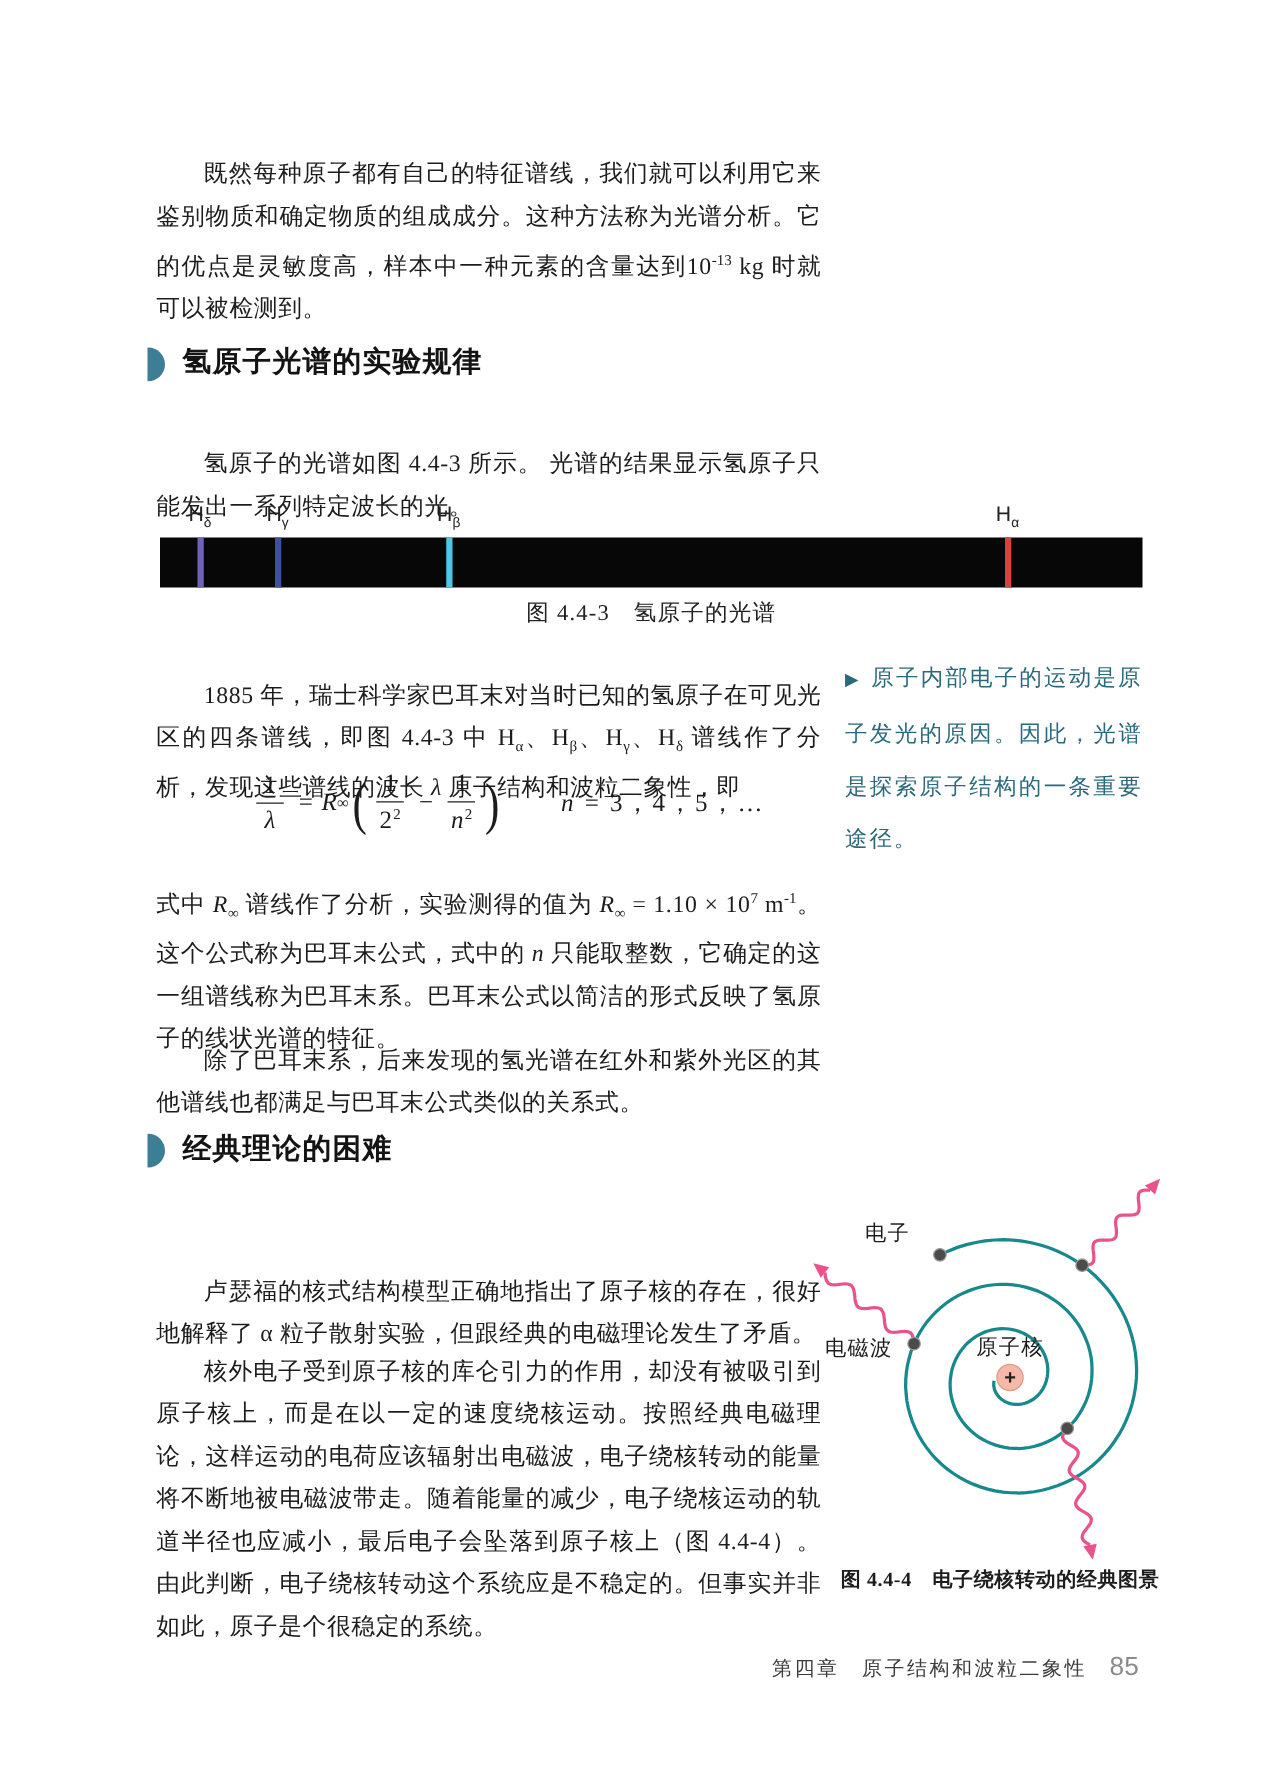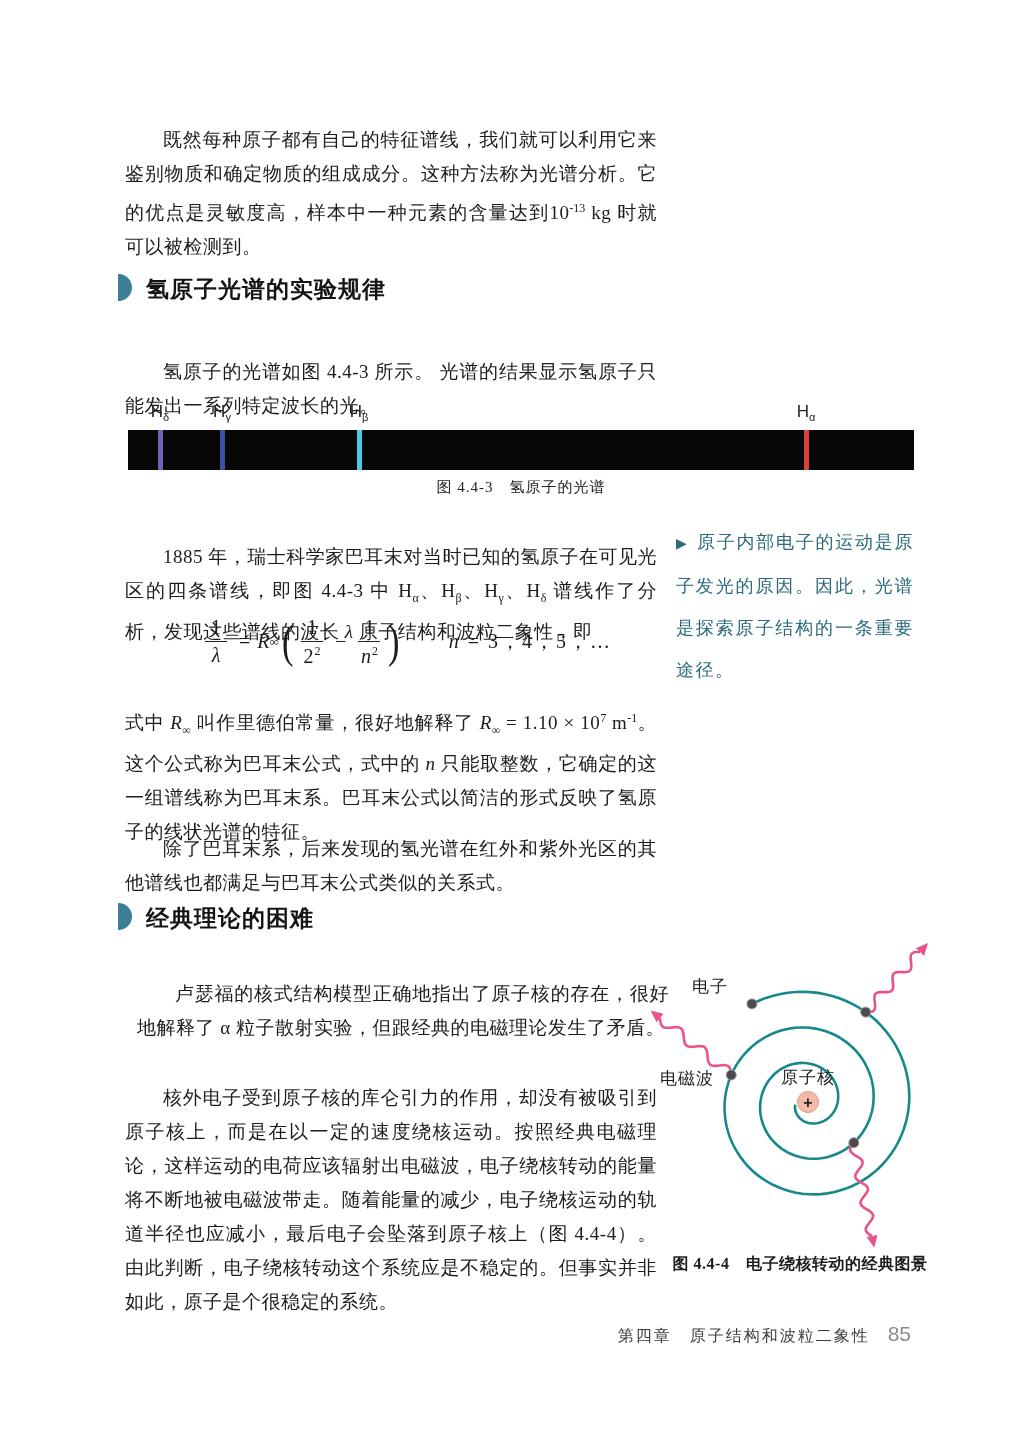--- a/index.html
+++ b/index.html
@@ -12,21 +12,21 @@
   .para{
     width:532px;font-size:19px;line-height:34px;text-align:justify;
     letter-spacing:0.5px;
   }
   .indent{text-indent:2em;}
   sup.s{font-size:12px;vertical-align:super;letter-spacing:0;}
   sub.s{font-size:12px;vertical-align:sub;letter-spacing:0;}
   .it{font-style:italic;}
 
   
-  .sec-header{display:flex;align-items:flex-start;gap:14px;}
+  .sec-header{display:flex;align-items:flex-end;gap:14px;}
   .bullet{
     width:14px;height:27px;border-radius:0 14px 14px 0;
     background:#3c7e95;display:inline-block;flex:0 0 auto;
   }
   .sec-header h2{
     margin:0;font-family:"Liberation Sans","DejaVu Sans",sans-serif;
     font-size:23px;font-weight:bold;color:#141414;letter-spacing:1px;
   }
 
   
@@ -36,21 +36,21 @@
     position:absolute;top:0;transform:translateX(-50%);
     font-size:17px;font-family:Liberation Sans, sans-serif;color:#222;
   }
   .spec-label sub{font-size:11px;}
   .spec-bar{
     position:absolute;left:0;top:28px;width:786px;height:40px;background:#070707;
   }
   .spec-line{position:absolute;top:0;width:5px;height:40px;}
   .fig-caption{
     position:absolute;left:0;top:76px;width:786px;text-align:center;
-    font-size:15px;color:#222;letter-spacing:1px;
+    font-size:18px;color:#222;letter-spacing:1px;
   }
 
   
   .formula{
     left:200px;top:617px;display:flex;align-items:center;
     font-family:"Liberation Serif","DejaVu Serif",serif;font-size:20px;color:#1c1c1c;
   }
   .frac{display:inline-flex;flex-direction:column;align-items:center;margin:0 5px;}
   .frac .num{padding:0 6px 3px;border-bottom:1.6px solid #222;line-height:1.05;}
   .frac .den{padding-top:3px;line-height:1.05;}
@@ -131,34 +131,34 @@
     </span>
   <span class="fop">−</span>
   <span class="frac">
       <span class="num">1</span>
       <span class="den"><span class="it">n</span><sup class="dsup">2</sup></span>
     </span>
   <span class="bigp">)</span>
   <span class="fcond"><span class="it">n</span><span> = 3，4，5，…</span></span>
 </div>
 
-<p class="abs para" style="left:125px;top:682px;"><span>式中 </span><span class="it">R</span><sub class="s">∞</sub><span> 叫作里德伯常量，很好地解释了 </span><span class="it">R</span><sub class="s">∞</sub><span> = 1.10 × 10</span><sup class="s">7</sup><span> m</span><sup class="s">-1</sup><span>。这个公式称为巴耳末公式，式中的 </span><span class="it">n</span><span> 只能取整数，它确定的这一组谱线称为巴耳末系。巴耳末公式以简洁的形式反映了氢原子的线状光谱的特征。</span></p>
+<p class="abs para" style="left:125px;top:682px;"><span>式中 </span><span class="it">R</span><sub class="s">∞</sub><span> 谱线作了分析，实验测得的值为 </span><span class="it">R</span><sub class="s">∞</sub><span> = 1.10 × 10</span><sup class="s">7</sup><span> m</span><sup class="s">-1</sup><span>。这个公式称为巴耳末公式，式中的 </span><span class="it">n</span><span> 只能取整数，它确定的这一组谱线称为巴耳末系。巴耳末公式以简洁的形式反映了氢原子的线状光谱的特征。</span></p>
 
 <p class="abs para indent" style="left:125px;top:813px;"><span>除了巴耳末系，后来发现的氢光谱在红外和紫外光区的其他谱线也都满足与巴耳末公式类似的关系式。</span></p>
 
 <div class="abs note" style="color: rgb(42, 106, 122);">
   <span class="note-marker">▶</span><span>原子内部电子的运动是原子发光的原因。因此，光谱是探索原子结构的一条重要途径。</span>
 </div>
 
 <div class="abs sec-header" style="left:118px;top:903px;">
   <span class="bullet" style="background: rgb(60, 126, 149);"></span>
   <h2>经典理论的困难</h2>
 </div>
 
-<p class="abs para indent" style="left:125px;top:958px;margin-left:12px;"><span>卢瑟福的核式结构模型正确地指出了原子核的存在，很好地解释了 α 粒子散射实验，但跟经典的电磁理论发生了矛盾。</span></p>
+<p class="abs para indent" style="left:125px;top:998px;"><span>卢瑟福的核式结构模型正确地指出了原子核的存在，很好地解释了 α 粒子散射实验，但跟经典的电磁理论发生了矛盾。</span></p>
 <p class="abs para indent" style="left:125px;top:1062px;"><span>核外电子受到原子核的库仑引力的作用，却没有被吸引到原子核上，而是在以一定的速度绕核运动。按照经典电磁理论，这样运动的电荷应该辐射出电磁波，电子绕核转动的能量将不断地被电磁波带走。随着能量的减少，电子绕核运动的轨道半径也应减小，最后电子会坠落到原子核上（图 4.4-4）。由此判断，电子绕核转动这个系统应是不稳定的。但事实并非如此，原子是个很稳定的系统。</span></p>
 
 <div class="abs fig2">
   <svg width="320" height="320" viewBox="0 0 320 320">
       <path d="M111.9,73.9L118.9,70.7L126.0,67.9L133.2,65.7L140.6,64.0L148.0,62.7L155.5,62.0L163.0,61.8L170.5,62.1L177.8,62.9L185.1,64.2L192.3,66.0L199.3,68.2L206.1,71.0L212.7,74.1L219.0,77.7L225.1,81.7L230.9,86.1L236.3,90.8L241.3,95.9L246.0,101.3L250.3,107.0L254.2,112.9L257.7,119.1L260.7,125.4L263.3,132.0L265.4,138.6L267.1,145.4L268.3,152.2L269.0,159.1L269.3,166.0L269.1,172.9L268.4,179.7L267.3,186.4L265.7,193.0L263.7,199.4L261.2,205.7L258.4,211.8L255.2,217.6L251.5,223.2L247.6,228.5L243.3,233.5L238.7,238.2L233.8,242.6L228.6,246.6L223.2,250.2L217.6,253.4L211.8,256.2L205.8,258.6L199.7,260.6L193.6,262.2L187.3,263.4L181.1,264.1L174.8,264.4L168.5,264.2L162.3,263.7L156.1,262.7L150.1,261.3L144.2,259.5L138.5,257.3L132.9,254.8L127.6,251.9L122.5,248.6L117.6,245.1L113.0,241.2L108.7,237.0L104.7,232.6L101.1,227.9L97.8,223.1L94.8,218.0L92.2,212.7L89.9,207.4L88.1,201.9L86.6,196.3L85.5,190.6L84.9,185.0L84.5,179.3L84.6,173.6L85.1,168.0L85.9,162.4L87.2,157.0L88.7,151.6L90.7,146.4L92.9,141.4L95.5,136.6L98.4,131.9L101.6,127.5L105.1,123.4L108.8,119.5L112.7,115.9L116.9,112.6L121.3,109.5L125.8,106.9L130.5,104.5L135.3,102.5L140.2,100.8L145.2,99.4L150.3,98.4L155.4,97.8L160.5,97.5L165.5,97.5L170.6,97.9L175.5,98.6L180.4,99.7L185.2,101.1L189.8,102.7L194.3,104.7L198.6,107.0L202.8,109.6L206.7,112.4L210.4,115.5L213.9,118.7L217.1,122.2L220.1,125.9L222.8,129.8L225.2,133.8L227.3,138.0L229.1,142.2L230.7,146.6L231.9,151.0L232.8,155.5L233.4,159.9L233.6,164.4L233.6,168.9L233.3,173.3L232.7,177.7L231.8,182.0L230.6,186.2L229.1,190.3L227.3,194.3L225.3,198.1L223.1,201.7L220.7,205.2L218.0,208.4L215.1,211.5L212.0,214.3L208.8,216.9L205.5,219.3L202.0,221.4L198.3,223.2L194.6,224.8L190.9,226.1L187.0,227.2L183.1,228.0L179.2,228.5L175.3,228.8L171.5,228.7L167.6,228.5L163.8,227.9L160.1,227.1L156.5,226.1L153.0,224.8L149.5,223.3L146.3,221.6L143.1,219.7L140.2,217.6L137.4,215.3L134.8,212.8L132.3,210.2L130.1,207.4L128.1,204.5L126.3,201.5L124.7,198.4L123.4,195.3L122.3,192.0L121.4,188.8L120.7,185.5L120.3,182.2L120.1,178.9L120.1,175.6L120.4,172.3L120.9,169.1L121.5,166.0L122.4,163.0L123.5,160.0L124.8,157.1L126.3,154.4L127.9,151.8L129.7,149.3L131.6,147.0L133.7,144.8L135.9,142.8L138.2,141.0L140.6,139.3L143.1,137.9L145.7,136.6L148.3,135.5L151.0,134.6L153.7,133.9L156.4,133.4L159.1,133.1L161.8,132.9L164.5,133.0L167.2,133.2L169.8,133.7L172.3,134.2L174.8,135.0L177.2,135.9L179.5,137.0L181.7,138.2L183.8,139.6L185.8,141.0L187.6,142.6L189.3,144.3L190.9,146.1L192.3,148.0L193.6,149.9L194.7,152.0L195.7,154.0L196.5,156.1L197.1,158.2L197.7,160.4L198.0,162.5L198.2,164.7L198.2,166.8L198.1,168.9L197.9,171.0L197.5,173.0L197.0,174.9L196.4,176.8L195.6,178.6L194.7,180.4L193.7,182.0L192.6,183.6L191.5,185.0L190.2,186.4L188.9,187.6L187.5,188.7L186.0,189.8L184.5,190.6L183.0,191.4L181.4,192.1L179.9,192.6L178.3,193.0L176.7,193.3L175.1,193.5L173.5,193.5L172.0,193.5L170.5,193.3L169.0,193.1L167.6,192.7L166.2,192.2L164.9,191.7L163.7,191.1L162.5,190.4L161.4,189.6L160.4,188.7L159.5,187.9L158.6,186.9L157.9,185.9L157.2,184.9L156.6,183.9L156.1,182.8L155.7,181.8L155.4,180.7L155.2,179.6L155.0,178.6L155.0,177.5L155.0,176.5L155.1,175.5L155.3,174.6" fill="none" stroke="#17898c" stroke-width="2.6"></path>
       <path d="M225.7,82.1L227.8,82.2L229.7,82.1L231.4,81.8L232.9,81.3L233.9,80.5L234.7,79.3L235.0,77.8L235.1,76.1L235.0,74.1L234.8,72.1L234.5,70.1L234.4,68.1L234.5,66.4L234.8,64.9L235.6,63.7L236.7,62.9L238.1,62.4L239.8,62.1L241.8,62.1L243.8,62.1L245.9,62.1L247.8,62.0L249.5,61.8L251.0,61.3L252.0,60.4L252.8,59.3L253.1,57.8L253.2,56.0L253.1,54.1L252.9,52.1L252.6,50.0L252.5,48.1L252.6,46.3L252.9,44.9L253.7,43.7L254.8,42.9L256.2,42.3L257.9,42.1L259.9,42.0L261.9,42.0L264.0,42.1L265.9,42.0L267.6,41.7L269.1,41.2L270.1,40.4L270.9,39.2L271.2,37.7L271.3,36.0L271.2,34.1L271.0,32.0L270.7,30.0L270.6,28.0L270.7,26.3L271.0,24.8L271.8,23.7L272.9,22.8L274.3,22.3L276.0,22.0L277.9,22.0L280.0,22.0" fill="none" stroke="#e9538c" stroke-width="2.6"></path>
       <polygon points="288.0422466347576,13.093694982444703 284.0820564663795,25.686029707597214 275.9179435336205,18.313970292402786" fill="#e9538c"></polygon>
       <path d="M91.3,145.0L91.0,142.8L90.7,140.8L90.2,139.0L89.5,137.5L88.4,136.3L87.1,135.6L85.5,135.2L83.6,135.1L81.5,135.2L79.4,135.5L77.2,135.8L75.2,135.9L73.3,135.8L71.7,135.4L70.3,134.6L69.3,133.5L68.5,132.0L68.0,130.2L67.7,128.2L67.5,126.0L67.3,123.8L67.0,121.8L66.5,120.0L65.7,118.5L64.7,117.3L63.4,116.6L61.7,116.2L59.8,116.1L57.8,116.2L55.6,116.5L53.5,116.8L51.4,116.9L49.5,116.8L47.9,116.4L46.6,115.7L45.5,114.5L44.8,113.0L44.3,111.2L44.0,109.2L43.8,107.0L43.5,104.8L43.2,102.8L42.7,101.0L42.0,99.5L40.9,98.3L39.6,97.6L38.0,97.2L36.1,97.1L34.0,97.2L31.9,97.5L29.7,97.8L27.7,97.9L25.8,97.8L24.2,97.4L22.8,96.7L21.8,95.5L21.0,94.0L20.5,92.2L20.2,90.2L20.0,88.0" fill="none" stroke="#e9538c" stroke-width="2.6"></path>
       <polygon points="10.6284791570623,80.50502854639296 23.435195249569887,83.70471961365355 16.564804750430113,92.29528038634645" fill="#e9538c"></polygon>
       <path d="M213.8,212.7L212.4,214.6L211.1,216.5L210.3,218.2L210.1,219.9L210.6,221.4L211.7,222.8L213.3,224.1L215.2,225.4L217.3,226.6L219.3,227.8L221.0,229.1L222.1,230.5L222.6,232.0L222.5,233.6L221.8,235.4L220.7,237.2L219.2,239.1L217.7,241.0L216.5,242.9L215.6,244.6L215.3,246.3L215.7,247.9L216.7,249.3L218.2,250.6L220.1,251.8L222.2,253.0L224.2,254.3L225.9,255.5L227.2,256.9L227.8,258.4L227.8,260.0L227.2,261.8L226.0,263.6L224.6,265.5L223.1,267.4L221.8,269.3L220.9,271.0L220.5,272.7L220.8,274.3L221.7,275.7L223.2,277.1L225.0,278.3L227.1,279.5L229.1,280.7L230.9,282.0L232.2,283.4L233.0,284.8L233.0,286.4L232.5,288.2L231.4,290.0L230.0,291.9L228.6,293.8L227.2,295.6L226.2,297.4L225.7,299.2L225.9,300.7L226.7,302.2L228.1,303.5L229.9,304.8L232.0,306.0" fill="none" stroke="#e9538c" stroke-width="2.6"></path>

